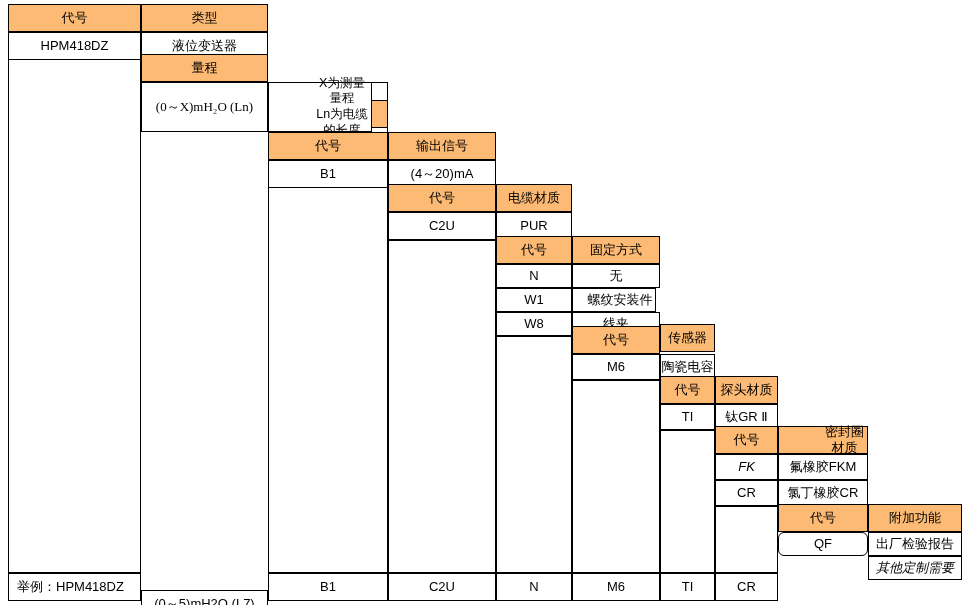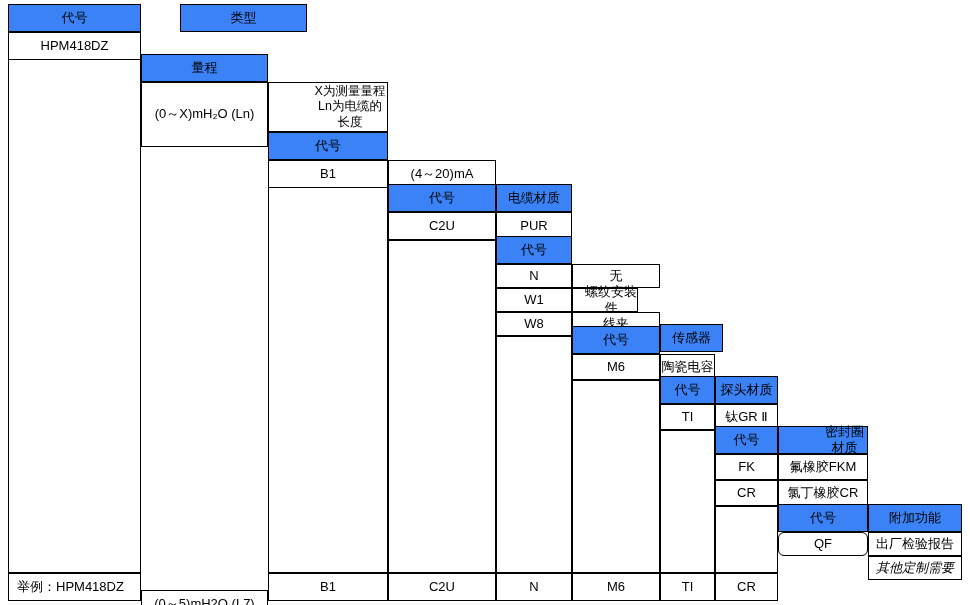--- a/index.html
+++ b/index.html
@@ -18,70 +18,73 @@
     border:1px solid #000;
     display:flex;
     align-items:center;
     justify-content:center;
     text-align:center;
     line-height:1.25;
     background:#ffffff;
     font-size:13px;
     white-space:pre-line;
   }
-  .hdr{background:#3b82f6;}
+  .hdr{background:#fdba74;}
   .plain{background:#ffffff;}
   .blank{background:#ffffff;}
   .left{justify-content:flex-start;padding-left:8px;text-align:center;}
   .two-line{font-size:12.5px;}
 </style>
 </head>
 <body>
 
 <div id="sheet">
     <div class="cell blank" style="left: 8px; top: 54px; width: 133px; height: 519px;"></div>
     <div class="cell blank" style="left: 268px; top: 82px; width: 120px; height: 491px;"></div>
     <div class="cell blank" style="left: 388px; top: 240px; width: 108px; height: 333px;"></div>
     <div class="cell blank" style="left: 496px; top: 336px; width: 76px; height: 237px;"></div>
     <div class="cell blank" style="left: 572px; top: 380px; width: 88px; height: 193px;"></div>
     <div class="cell blank" style="left: 660px; top: 430px; width: 55px; height: 143px;"></div>
     <div class="cell blank" style="left: 715px; top: 506px; width: 63px; height: 67px;"></div>
     <div class="cell hdr" style="left: 8px; top: 4px; width: 133px; height: 28px;">代号</div>
-    <div class="cell hdr" style="left: 141px; top: 4px; width: 127px; height: 28px; margin-left: 39px;">类型</div>
+    <div class="cell hdr" style="left: 141px; top: 4px; width: 127px; height: 28px;">类型</div>
     <div class="cell plain" style="left: 8px; top: 32px; width: 133px; height: 28px;">HPM418DZ</div>
+    <div class="cell plain" style="left: 141px; top: 32px; width: 127px; height: 28px;">液位变送器</div>
     <div class="cell hdr" style="left: 141px; top: 54px; width: 127px; height: 28px;">量程</div>
     <div class="cell hdr" style="left: 268px; top: 54px; width: 120px; height: 28px; margin-top: 46px;">测量范围</div>
-    <div class="cell plain" style="left: 141px; top: 82px; width: 127px; height: 65px;">(0～X)mH₂O (Ln)</div>
-    <div class="cell plain two-line" style="left: 268px; top: 82px; width: 120px; height: 50px; padding-left: 44px;">X为测量量程
+    <div class="cell plain" style="left: 141px; top: 82px; width: 127px; height: 50px; font-family: Liberation Serif, serif;">(0～X)mH₂O (Ln)</div>
+    <div class="cell plain two-line" style="left: 268px; top: 82px; width: 104px; height: 50px; padding-left: 44px;">X为测量量程
 Ln为电缆的长度</div>
     <div class="cell hdr" style="left: 268px; top: 132px; width: 120px; height: 28px;">代号</div>
+    <div class="cell hdr" style="left: 388px; top: 132px; width: 108px; height: 28px;">输出信号</div>
     <div class="cell plain" style="left: 268px; top: 160px; width: 120px; height: 28px;">B1</div>
     <div class="cell plain" style="left: 388px; top: 160px; width: 108px; height: 28px;">(4～20)mA</div>
     <div class="cell hdr" style="left: 388px; top: 184px; width: 108px; height: 28px;">代号</div>
     <div class="cell hdr" style="left: 496px; top: 184px; width: 76px; height: 28px;">电缆材质</div>
     <div class="cell plain" style="left: 388px; top: 212px; width: 108px; height: 28px;">C2U</div>
     <div class="cell plain" style="left: 496px; top: 212px; width: 76px; height: 28px;">PUR</div>
     <div class="cell hdr" style="left: 496px; top: 236px; width: 76px; height: 28px;">代号</div>
+    <div class="cell hdr" style="left: 572px; top: 236px; width: 88px; height: 28px;">固定方式</div>
     <div class="cell plain" style="left: 496px; top: 264px; width: 76px; height: 24px;">N</div>
     <div class="cell plain" style="left: 572px; top: 264px; width: 88px; height: 24px;">无</div>
     <div class="cell plain" style="left: 496px; top: 288px; width: 76px; height: 24px;">W1</div>
-    <div class="cell plain" style="left: 572px; top: 288px; width: 66px; height: 24px; padding-left: 12px;">螺纹安装件</div>
+    <div class="cell plain" style="left: 572px; top: 288px; width: 84px; height: 24px; padding-left: 12px;">螺纹安装件</div>
     <div class="cell plain" style="left: 496px; top: 312px; width: 76px; height: 24px;">W8</div>
     <div class="cell plain" style="left: 572px; top: 312px; width: 88px; height: 24px;">线夹</div>
     <div class="cell hdr" style="left: 572px; top: 326px; width: 88px; height: 28px;">代号</div>
-    <div class="cell hdr" style="left: 660px; top: 324px; width: 63px; height: 28px;">传感器</div>
+    <div class="cell hdr" style="left: 660px; top: 324px; width: 55px; height: 28px;">传感器</div>
     <div class="cell plain" style="left: 572px; top: 354px; width: 88px; height: 26px;">M6</div>
     <div class="cell plain" style="left: 660px; top: 354px; width: 55px; height: 26px;">陶瓷电容</div>
     <div class="cell hdr" style="left: 660px; top: 376px; width: 55px; height: 28px;">代号</div>
     <div class="cell hdr" style="left: 715px; top: 376px; width: 63px; height: 28px;">探头材质</div>
     <div class="cell plain" style="left: 660px; top: 404px; width: 55px; height: 26px;">TI</div>
     <div class="cell plain" style="left: 715px; top: 404px; width: 63px; height: 26px;">钛GR Ⅱ</div>
     <div class="cell hdr" style="left: 715px; top: 426px; width: 63px; height: 28px;">代号</div>
     <div class="cell hdr" style="left: 778px; top: 426px; width: 90px; height: 28px; padding-left: 43px;">密封圈材质</div>
-    <div class="cell plain" style="left: 715px; top: 454px; width: 63px; height: 26px;">FK</div>
+    <div class="cell plain" style="left: 715px; top: 454px; width: 63px; height: 26px; font-style: italic;">FK</div>
     <div class="cell plain" style="left: 778px; top: 454px; width: 90px; height: 26px;">氟橡胶FKM</div>
     <div class="cell plain" style="left: 715px; top: 480px; width: 63px; height: 26px;">CR</div>
     <div class="cell plain" style="left: 778px; top: 480px; width: 90px; height: 26px;">氯丁橡胶CR</div>
     <div class="cell hdr" style="left: 778px; top: 504px; width: 90px; height: 28px;">代号</div>
     <div class="cell hdr" style="left: 868px; top: 504px; width: 94px; height: 28px; text-align: right;">附加功能</div>
     <div class="cell plain" style="left: 778px; top: 532px; width: 90px; height: 24px; border-radius: 6px;">QF</div>
     <div class="cell plain" style="left: 868px; top: 532px; width: 94px; height: 24px;">出厂检验报告</div>
     <div class="cell plain" style="left: 868px; top: 556px; width: 94px; height: 24px; font-style: italic;">其他定制需要</div>
     <div class="cell plain left" style="left: 8px; top: 573px; width: 133px; height: 28px;">举例：HPM418DZ</div>
     <div class="cell plain" style="left: 141px; top: 590px; width: 127px; height: 28px; text-align: center;">(0～5)mH2O (L7)</div>

